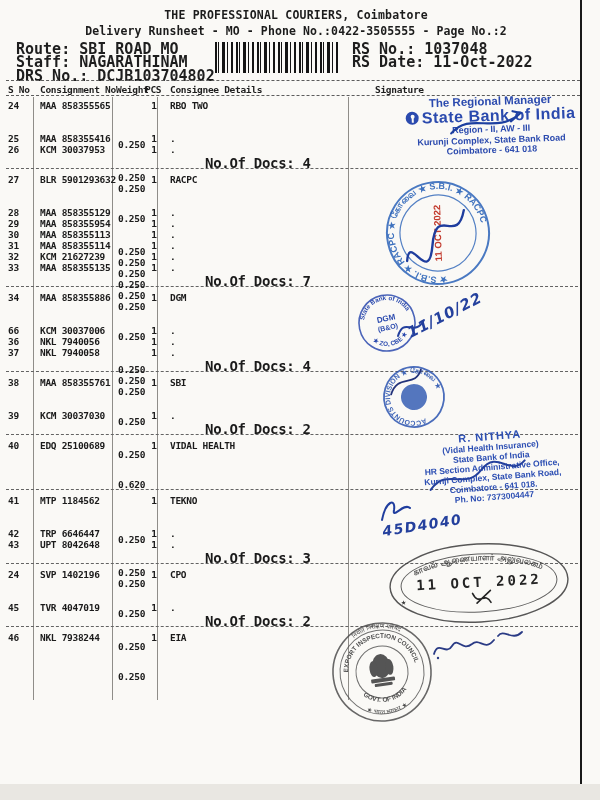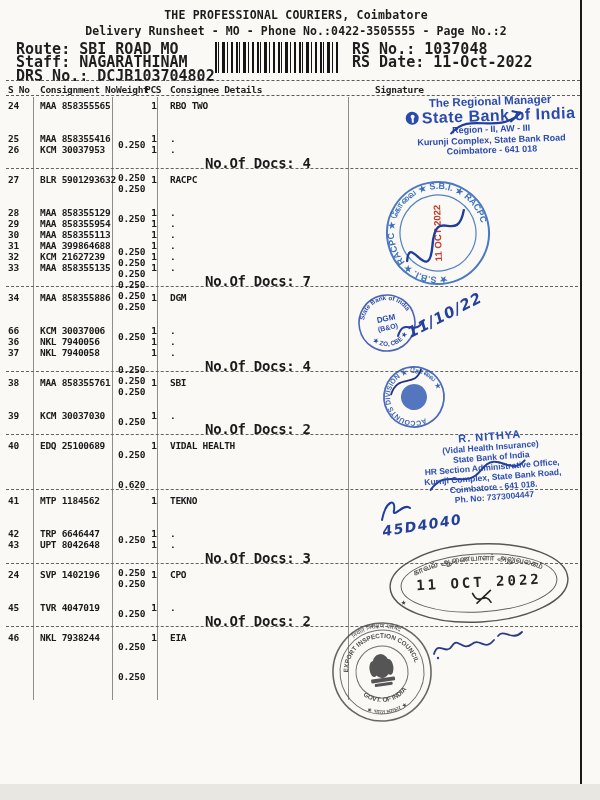--- a/index.html
+++ b/index.html
@@ -148,21 +148,21 @@
         </div>
         <div class="trow">
           <span class="cell c-sno">30</span>
           <span class="cell c-cn">MAA 858355113</span>
           <span class="cell c-wt">0.250</span>
           <span class="cell c-pcs">1</span>
           <span class="cell c-cons">.</span>
         </div>
         <div class="trow">
           <span class="cell c-sno">31</span>
-          <span class="cell c-cn">MAA 399864688</span>
+          <span class="cell c-cn">MAA 858355114</span>
           <span class="cell c-wt">0.250</span>
           <span class="cell c-pcs">1</span>
           <span class="cell c-cons">.</span>
         </div>
         <div class="trow">
           <span class="cell c-sno">32</span>
           <span class="cell c-cn">KCM 21627239</span>
           <span class="cell c-wt">0.250</span>
           <span class="cell c-pcs">1</span>
           <span class="cell c-cons">.</span>

